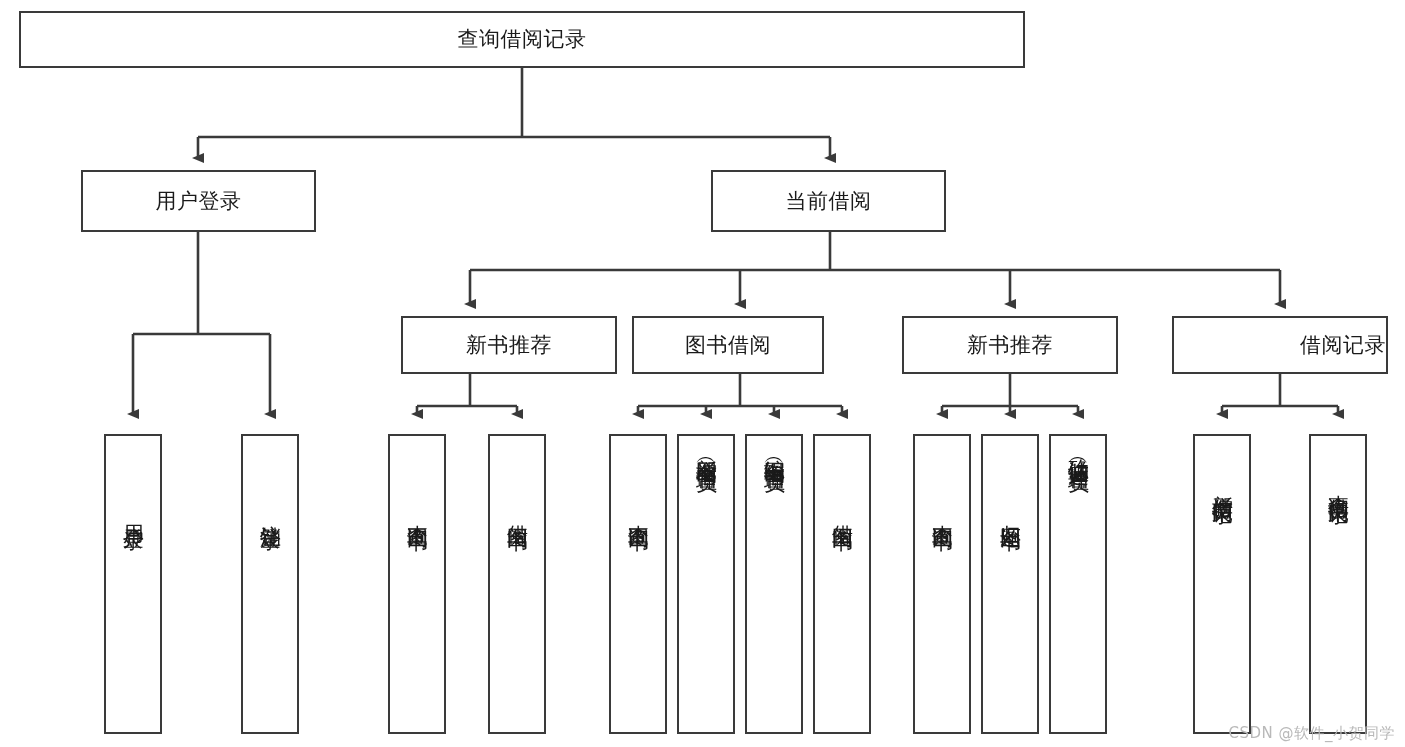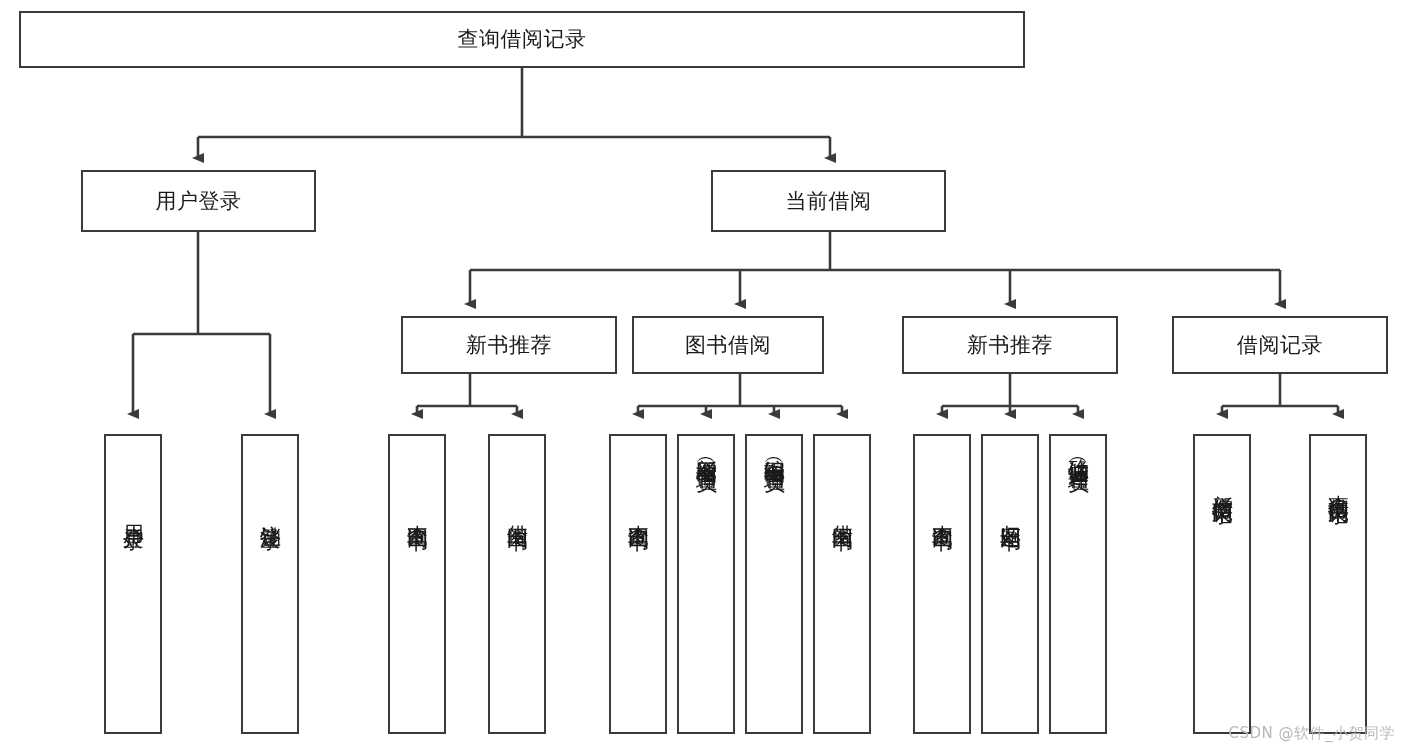--- a/index.html
+++ b/index.html
@@ -145,21 +145,21 @@
   </div>
 
   <div class="node h" style="left:632px; top:316px; width:192px; height:58px;">
     <span class="label">图书借阅</span>
   </div>
 
   <div class="node h" style="left:902px; top:316px; width:216px; height:58px;">
     <span class="label">新书推荐</span>
   </div>
 
-  <div class="node h" style="left:1172px; top:316px; width:216px; height:58px;">
+  <div class="node h" style="left:1172px; top:316px; width:216px; height:58px;justify-content:flex-end;">
     <span class="label">借阅记录</span>
   </div>
 
   <div class="node v" style="left:104px; top:434px; width:58px; height:300px; padding-top:72px;">
     <span class="label">用户登录</span>
   </div>
 
   <div class="node v" style="left:241px; top:434px; width:58px; height:300px; padding-top:72px;">
     <span class="label">注销登录</span>
   </div>

